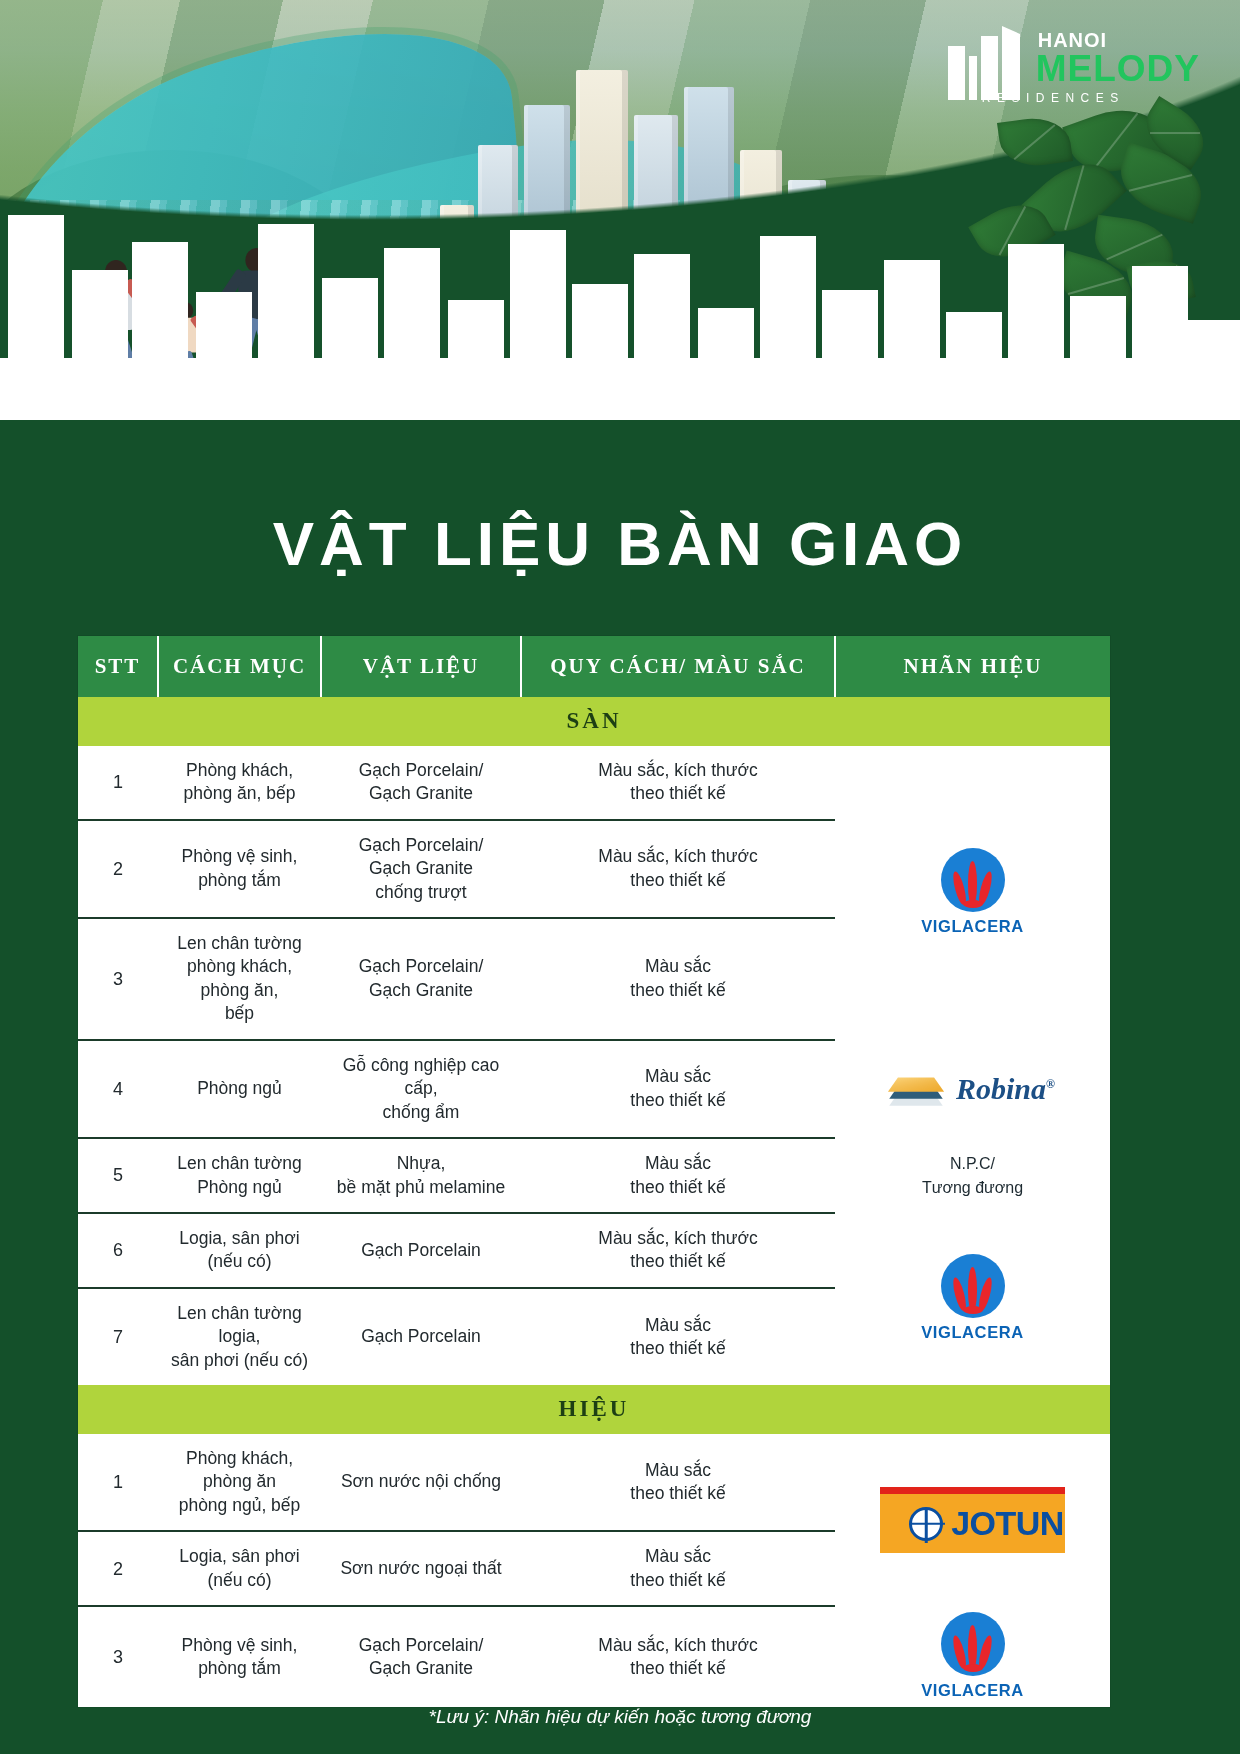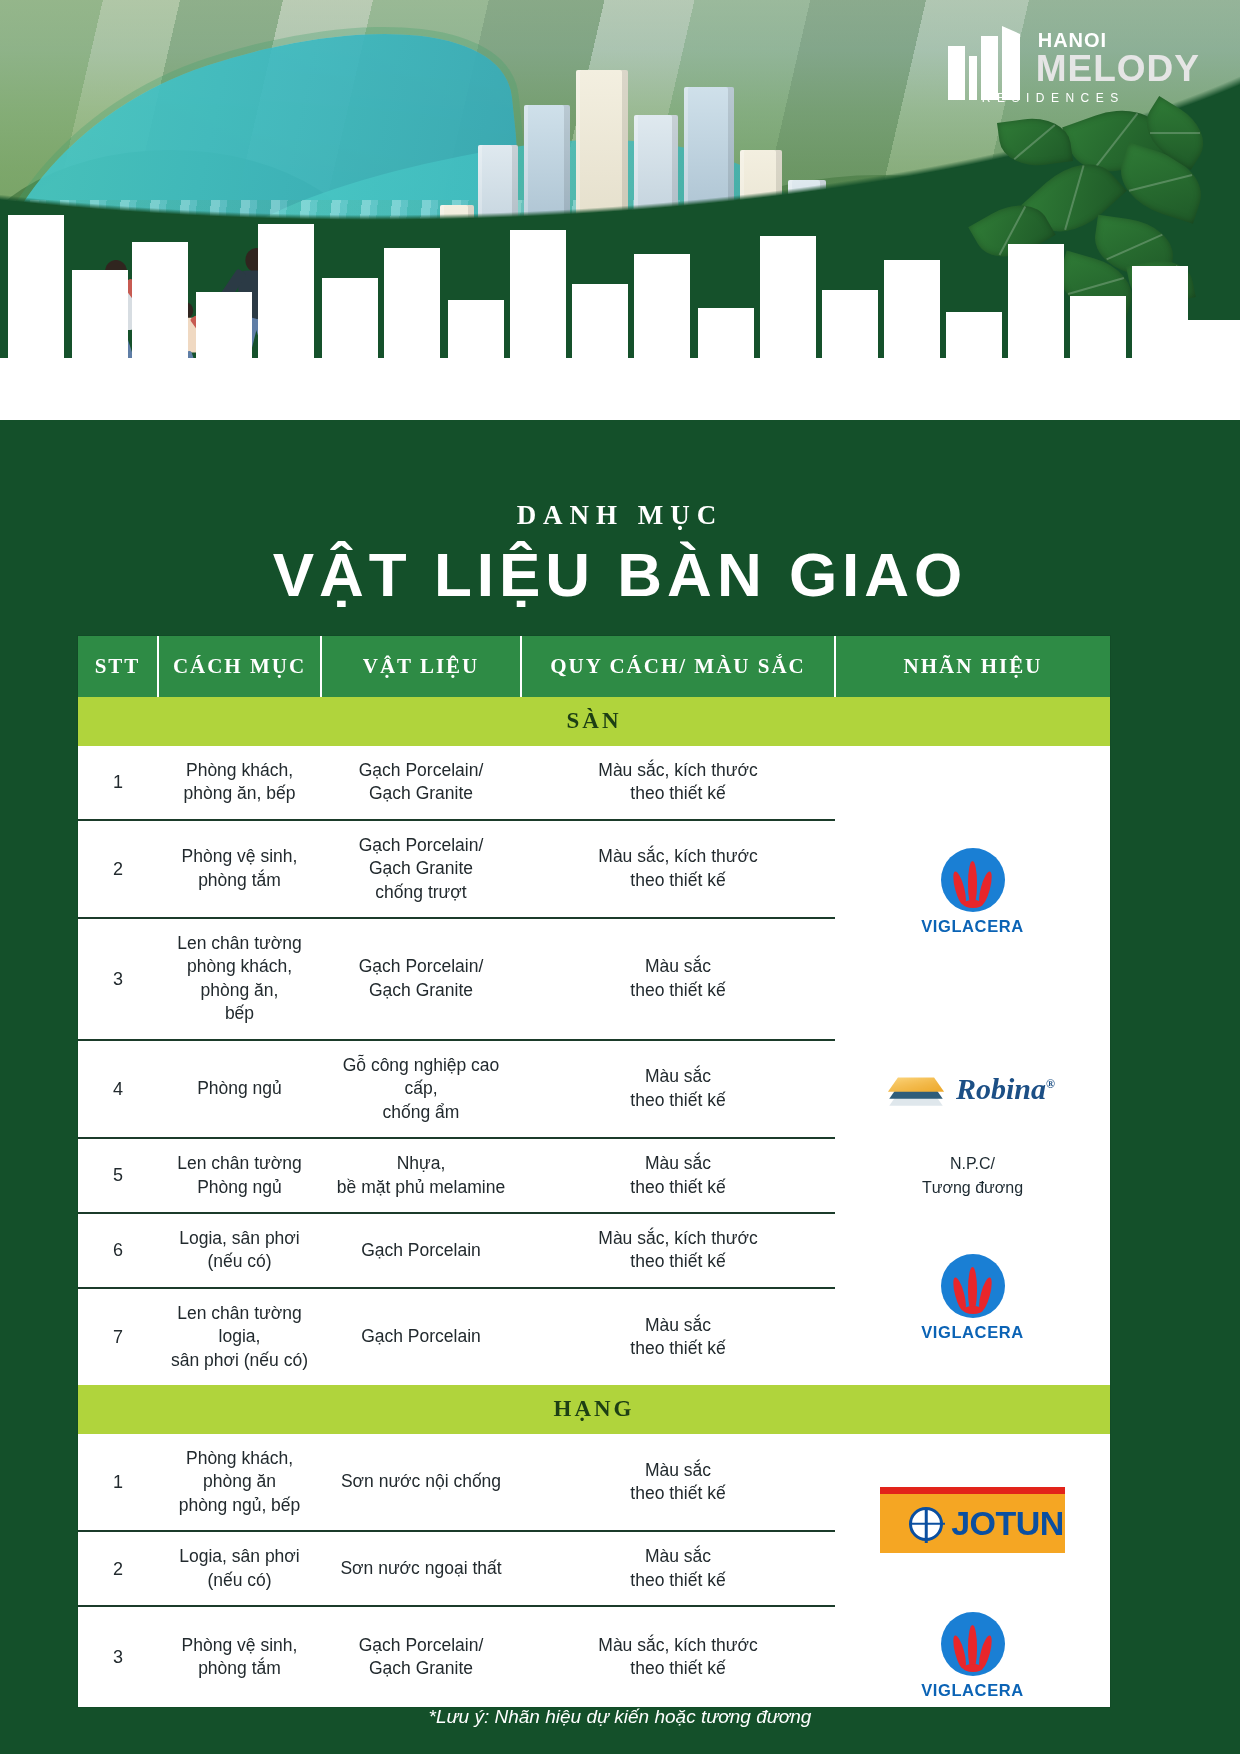--- a/index.html
+++ b/index.html
@@ -320,28 +320,27 @@
 
   <div style="position:absolute; right:40px; top:26px; display:flex; align-items:flex-start; gap:8px;">
     <svg width="82" height="74" viewBox="0 0 82 74">
       <rect x="0" y="20" width="17" height="54" fill="#ffffff"></rect>
       <rect x="21" y="30" width="8" height="44" fill="#ffffff"></rect>
       <rect x="33" y="10" width="17" height="64" fill="#ffffff"></rect>
       <polygon points="54,0 72,8 72,74 54,74" fill="#ffffff"></polygon>
     </svg>
     <div style="padding-top:4px;">
       <div style="color:#fff;font-size:20px;font-weight:700;letter-spacing:1px;line-height:1;">HANOI</div>
-      <div style="color:#e5e5e5;font-size:37px;font-weight:700;letter-spacing:1px;line-height:1.05;margin-left:-2px;">MELODY</div>
+      <div style="color:#22c55e;font-size:37px;font-weight:700;letter-spacing:1px;line-height:1.05;margin-left:-2px;">MELODY</div>
       <div style="color:#fff;font-size:12px;font-weight:400;letter-spacing:6.5px;margin-top:2px;margin-left:-56px;">RESIDENCES</div>
     </div>
   </div>
 </div>
 
 <div class="titlewrap">
-  <div class="kicker">DANH MỤC</div>
   <div class="maintitle">VẬT LIỆU BÀN GIAO</div>
 </div>
 
 <div class="card">
   <table class="mat">
     <colgroup>
       <col class="c1">
         <col class="c2">
         <col class="c3">
         <col class="c4">
@@ -434,21 +433,21 @@
             </div>
           </td>
         </tr>
         <tr>
           <td class="num">7</td>
           <td class="">Len chân tường logia,<br>sân phơi (nếu có)</td>
           <td class="">Gạch Porcelain</td>
           <td class="">Màu sắc<br>theo thiết kế</td>
         </tr>
         <tr class="section">
-          <td colspan="5">HẠNG</td>
+          <td colspan="5">HIỆU</td>
         </tr>
         <tr>
           <td class="num sep">1</td>
           <td class="sep">Phòng khách, phòng ăn<br>phòng ngủ, bếp</td>
           <td class="sep">Sơn nước nội chống</td>
           <td class="sep">Màu sắc<br>theo thiết kế</td>
           <td class="brand" rowspan="2">
             <div class="logo-jotun">
               <span class="jot-globe"></span>
               <span class="jot-word">JOTUN</span>

